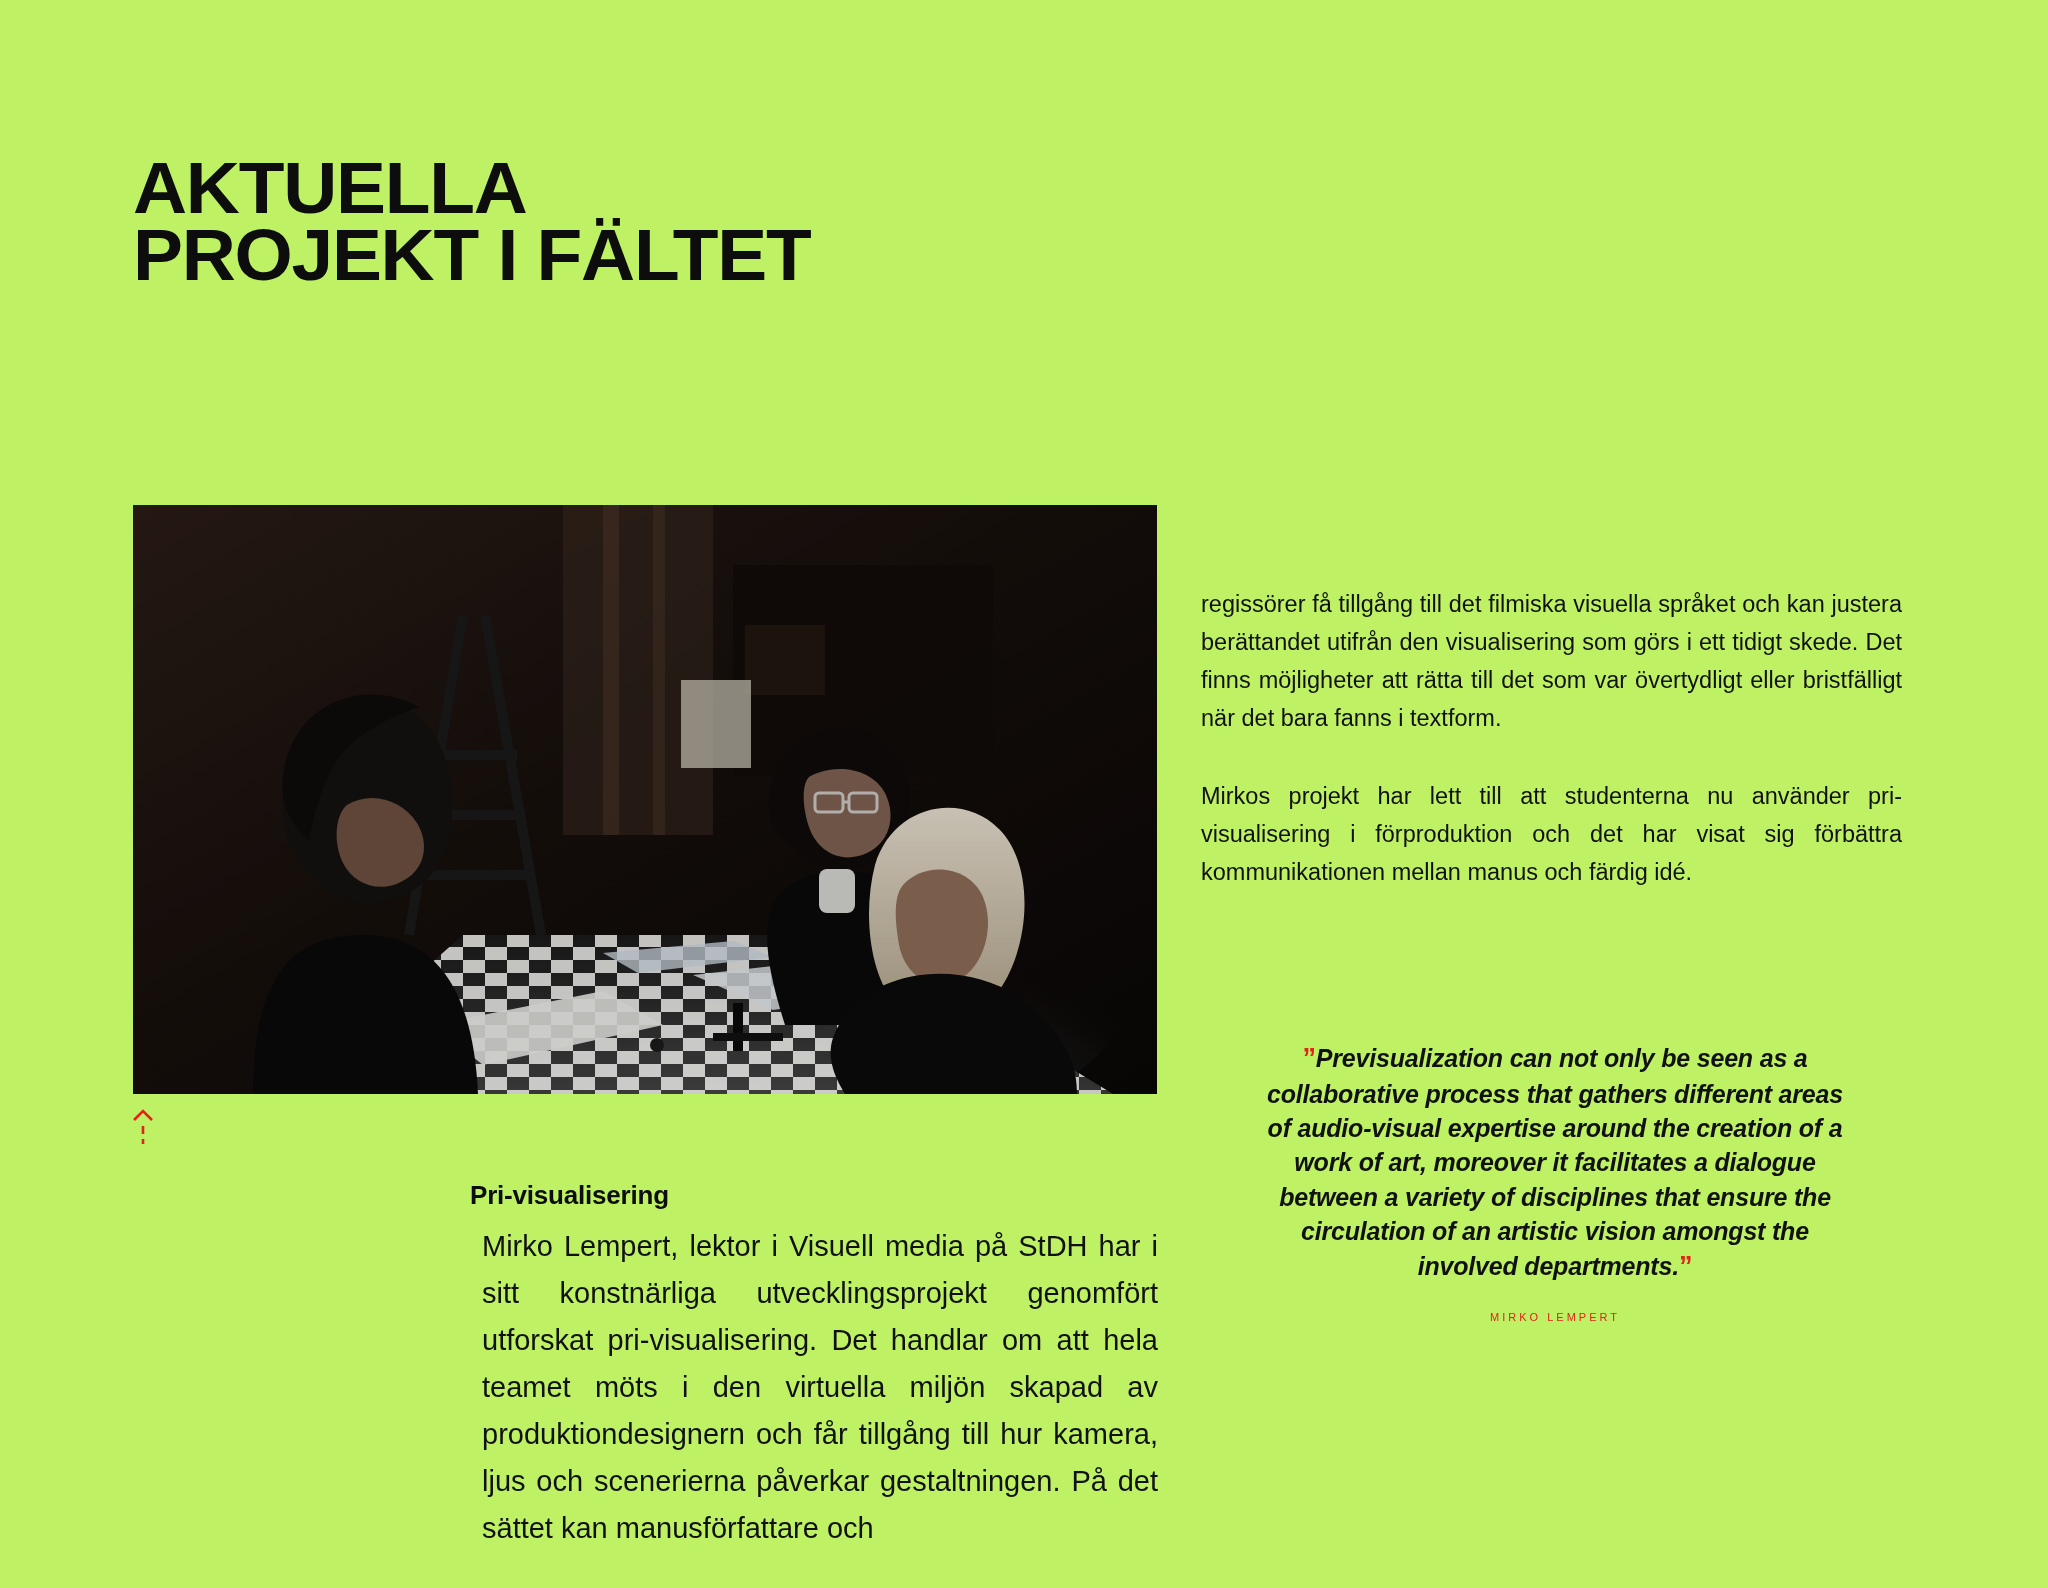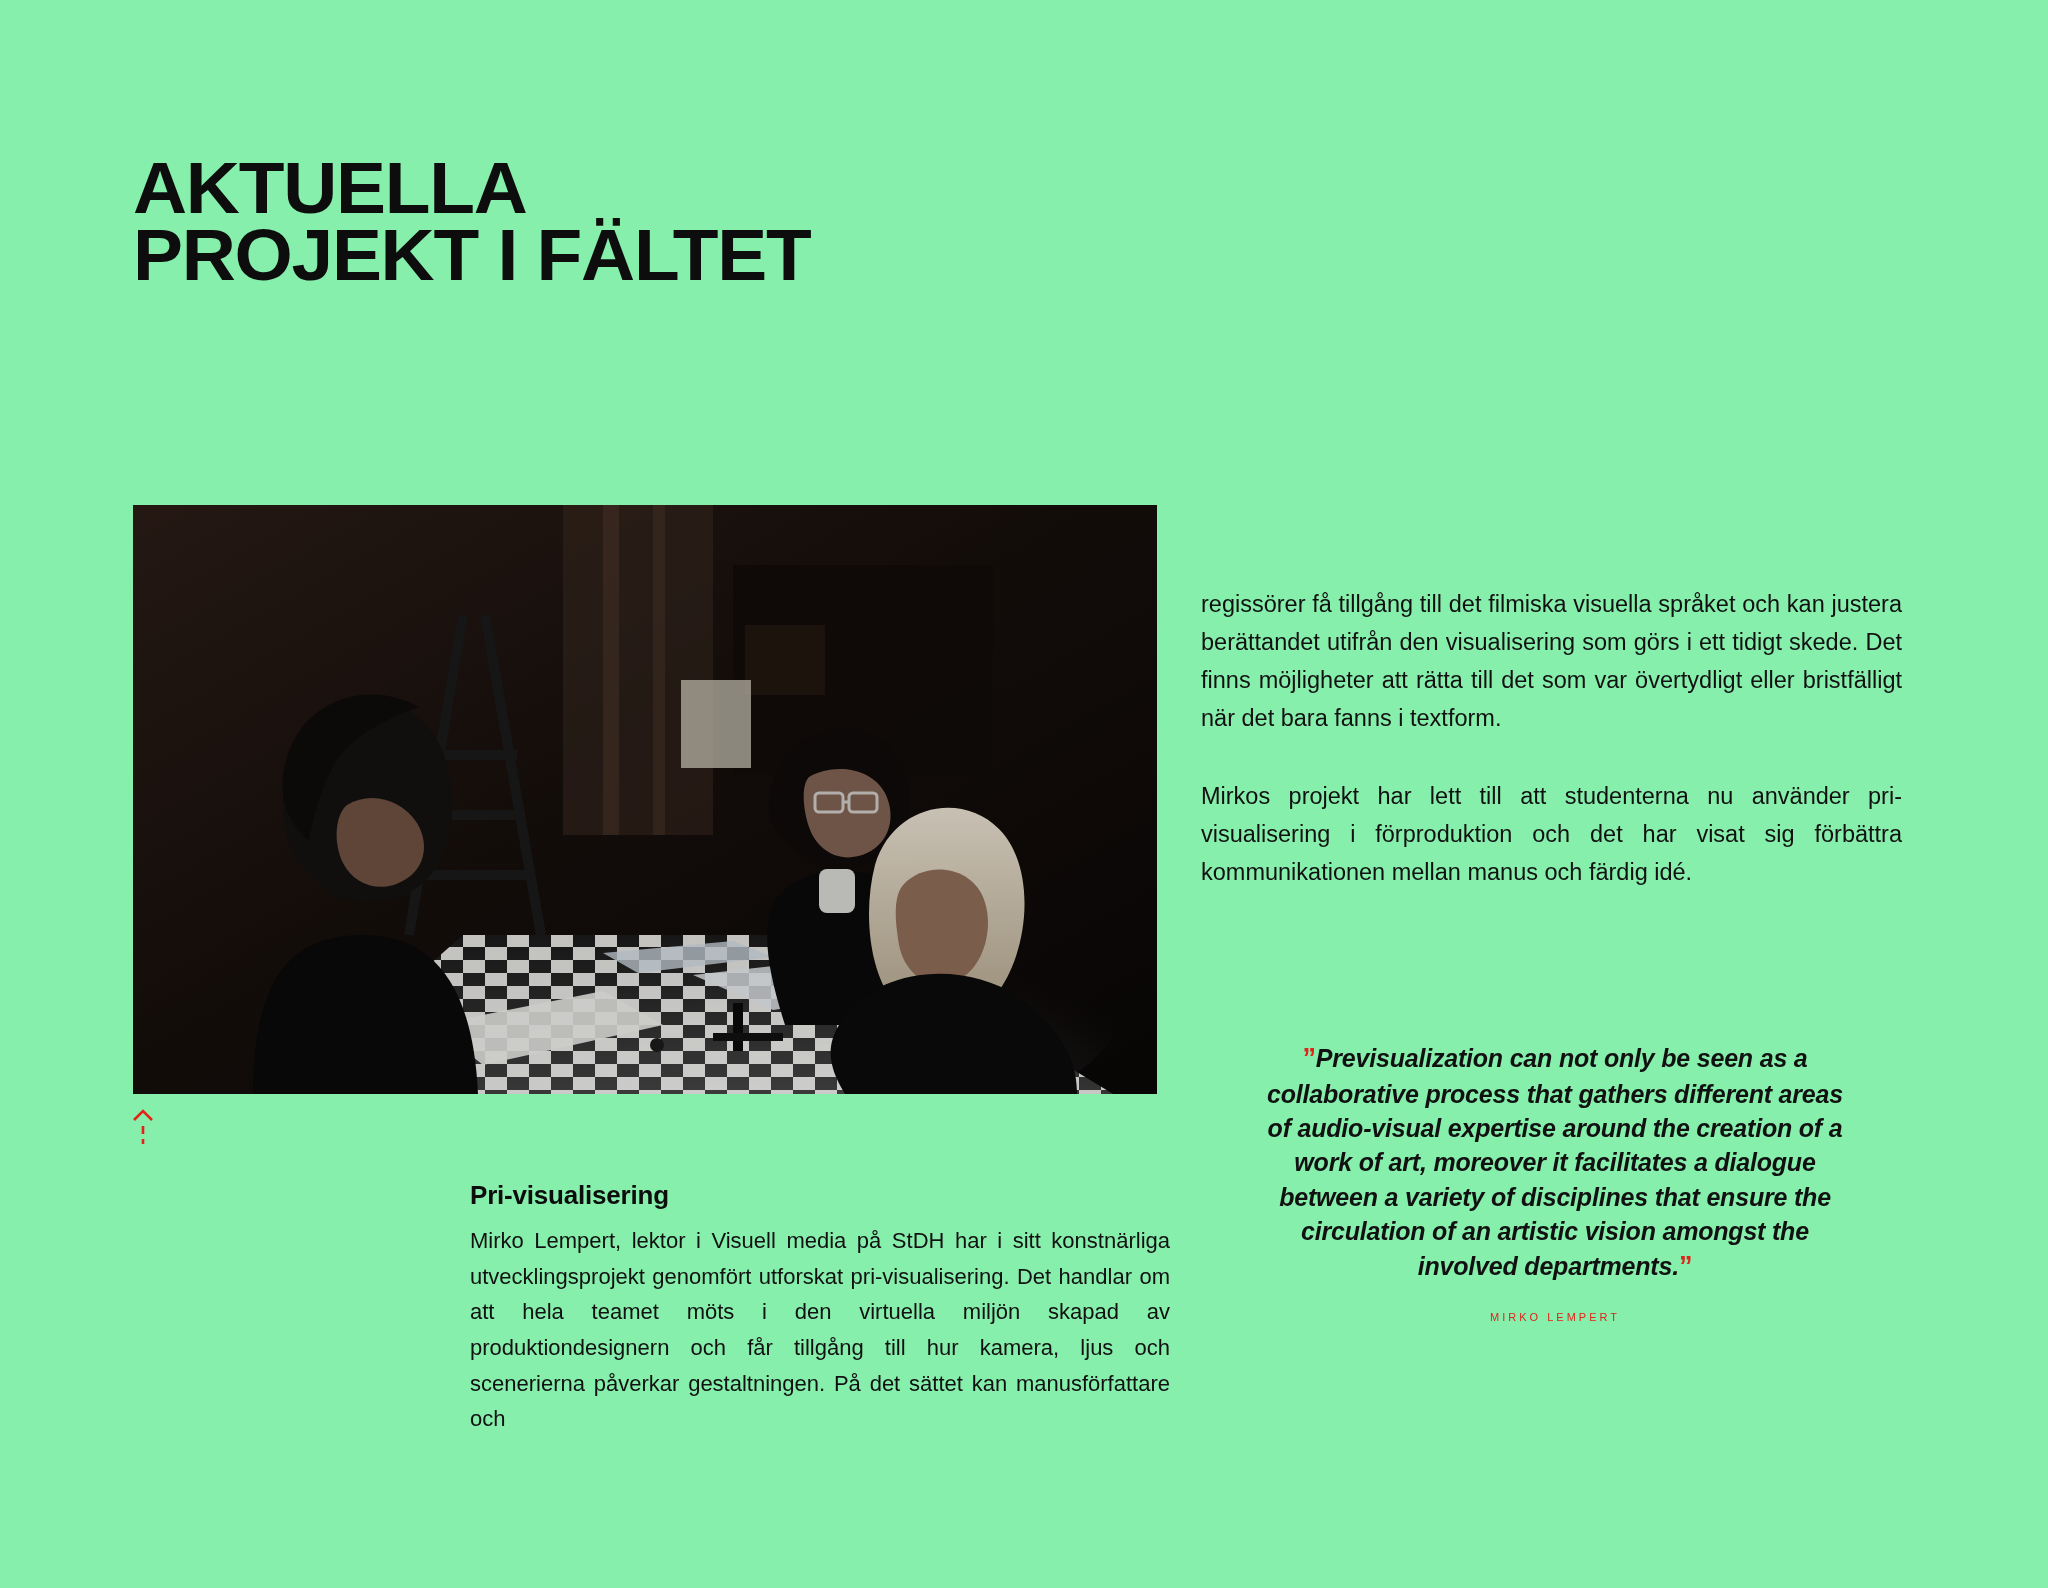--- a/index.html
+++ b/index.html
@@ -13,21 +13,21 @@
     height: 1588px;
     position: relative;
     font-family: "Liberation Sans", sans-serif;
     color: #111111;
     overflow: hidden;
   }
 
   .page {
     position: absolute;
     inset: 0;
-    background: #86efac;
+    background: #bef264;
   }
 
   
   .headline {
     position: absolute;
     left: 133px;
     top: 155px;
     width: 1100px;
   }
   .headline-line {
@@ -85,22 +85,22 @@
     width: 700px;
   }
   .col-left h2 {
     margin: 0 0 12px 0;
     font-size: 26px;
     font-weight: bold;
     letter-spacing: -0.2px;
     color: #0d0d0d;
   }
   .col-left p {
-    margin: 0;
-    font-size: 22px;
+    margin: 12px;
+    font-size: 29px;
     line-height: 1.62;
     text-align: justify;
     color: #111;
   }
 
   
   .col-right {
     position: absolute;
     left: 1197px;
     top: 585px;

